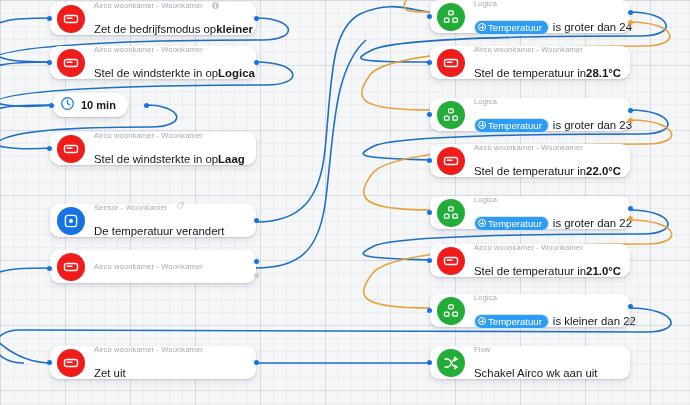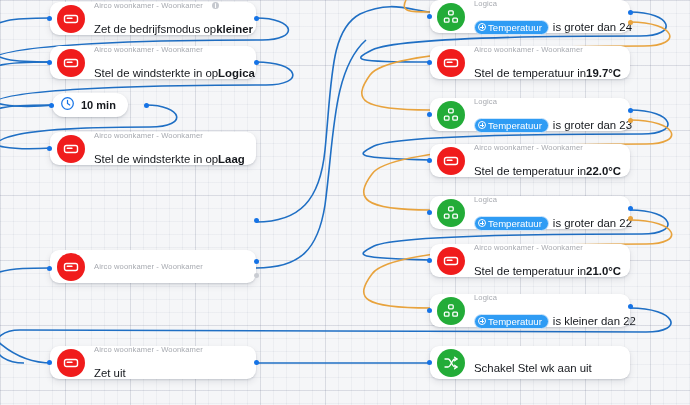--- a/index.html
+++ b/index.html
@@ -189,20 +189,42 @@
         <span>Airco woonkamer - Woonkamer</span>
       </div>
       <div class="ttl">
         <span>Stel de windsterkte in op </span>
           <span class="b">Laag</span>
       </div>
     </div>
   </div>
   <div class="port in" style="left:47px;top:146px;"></div>
 
+  <div class="node" style="left:50px;top:204px;width:206px;height:33px;">
+    <div class="ico blue">
+      <svg width="16" height="16" viewBox="0 0 16 16">
+          <rect x="2.4" y="2.4" width="11.2" height="11.2" rx="2.6" fill="none" stroke="#fff" stroke-width="1.4"></rect>
+          <circle cx="8" cy="8" r="2" fill="#fff"></circle>
+        </svg>
+    </div>
+    <div class="body">
+      <div class="sub">
+        <span>Sensor - Woonkamer</span>
+        <span class="tagi">
+          <svg width="8" height="8" viewBox="0 0 12 12">
+              <path d="M6.6 1H11v4.4L5.6 10.8 1.2 6.4 6.6 1z" fill="none" stroke="#c6c9cf" stroke-width="1.2"></path>
+              <circle cx="8.6" cy="3.4" r=".9" fill="#c6c9cf"></circle>
+            </svg>
+        </span>
+      </div>
+      <div class="ttl">
+        <span>De temperatuur verandert</span>
+      </div>
+    </div>
+  </div>
   <div class="port out" style="left:254px;top:218px;"></div>
 
   <div class="node" style="left:50px;top:250px;width:206px;height:33px;">
     <div class="ico red">
       <svg width="16" height="16" viewBox="0 0 16 16">
           <rect x="1.5" y="4.5" width="13" height="7" rx="2" fill="none" stroke="#fff" stroke-width="1.4"></rect>
           <rect x="3.6" y="6.6" width="6" height="1.5" rx=".7" fill="#fff"></rect>
         </svg>
     </div>
     <div class="body">
@@ -265,21 +287,21 @@
           <rect x="1.5" y="4.5" width="13" height="7" rx="2" fill="none" stroke="#fff" stroke-width="1.4"></rect>
           <rect x="3.6" y="6.6" width="6" height="1.5" rx=".7" fill="#fff"></rect>
         </svg>
     </div>
     <div class="body">
       <div class="sub">
         <span>Airco woonkamer - Woonkamer</span>
       </div>
       <div class="ttl">
         <span>Stel de temperatuur in </span>
-          <span class="b">19.7°C</span>
+          <span class="b">28.1°C</span>
       </div>
     </div>
   </div>
   <div class="port in" style="left:427px;top:60px;"></div>
 
   <div class="node" style="left:430px;top:98px;width:200px;height:33px;">
     <div class="ico green">
       <svg width="16" height="16" viewBox="0 0 16 16">
           <rect x="5.6" y="1.8" width="4.6" height="4" rx="1" fill="none" stroke="#fff" stroke-width="1.3"></rect>
           <rect x="1.4" y="9.2" width="4.6" height="4" rx="1" fill="none" stroke="#fff" stroke-width="1.3"></rect>
@@ -394,20 +416,23 @@
   <div class="node" style="left:430px;top:346px;width:200px;height:33px;">
     <div class="ico green">
       <svg width="16" height="16" viewBox="0 0 16 16">
           <path d="M2 4h3c3 0 4 8 7 8h2" fill="none" stroke="#fff" stroke-width="1.3" stroke-linecap="round"></path>
           <path d="M2 12h3c3 0 4-8 7-8h2" fill="none" stroke="#fff" stroke-width="1.3" stroke-linecap="round"></path>
           <path d="M11.6 2.2L14 4l-2.4 1.8" fill="none" stroke="#fff" stroke-width="1.3" stroke-linecap="round" stroke-linejoin="round"></path>
           <path d="M11.6 10.2L14 12l-2.4 1.8" fill="none" stroke="#fff" stroke-width="1.3" stroke-linecap="round" stroke-linejoin="round"></path>
         </svg>
     </div>
     <div class="body">
-      <div class="ttl">
-        <span>Schakel Stel wk aan uit</span>
+      <div class="sub">
+        <span>Flow</span>
+      </div>
+      <div class="ttl">
+        <span>Schakel Airco wk aan uit</span>
       </div>
     </div>
   </div>
   <div class="port in" style="left:427px;top:360px;"></div>
 
 </div>
 
 </body></html>

